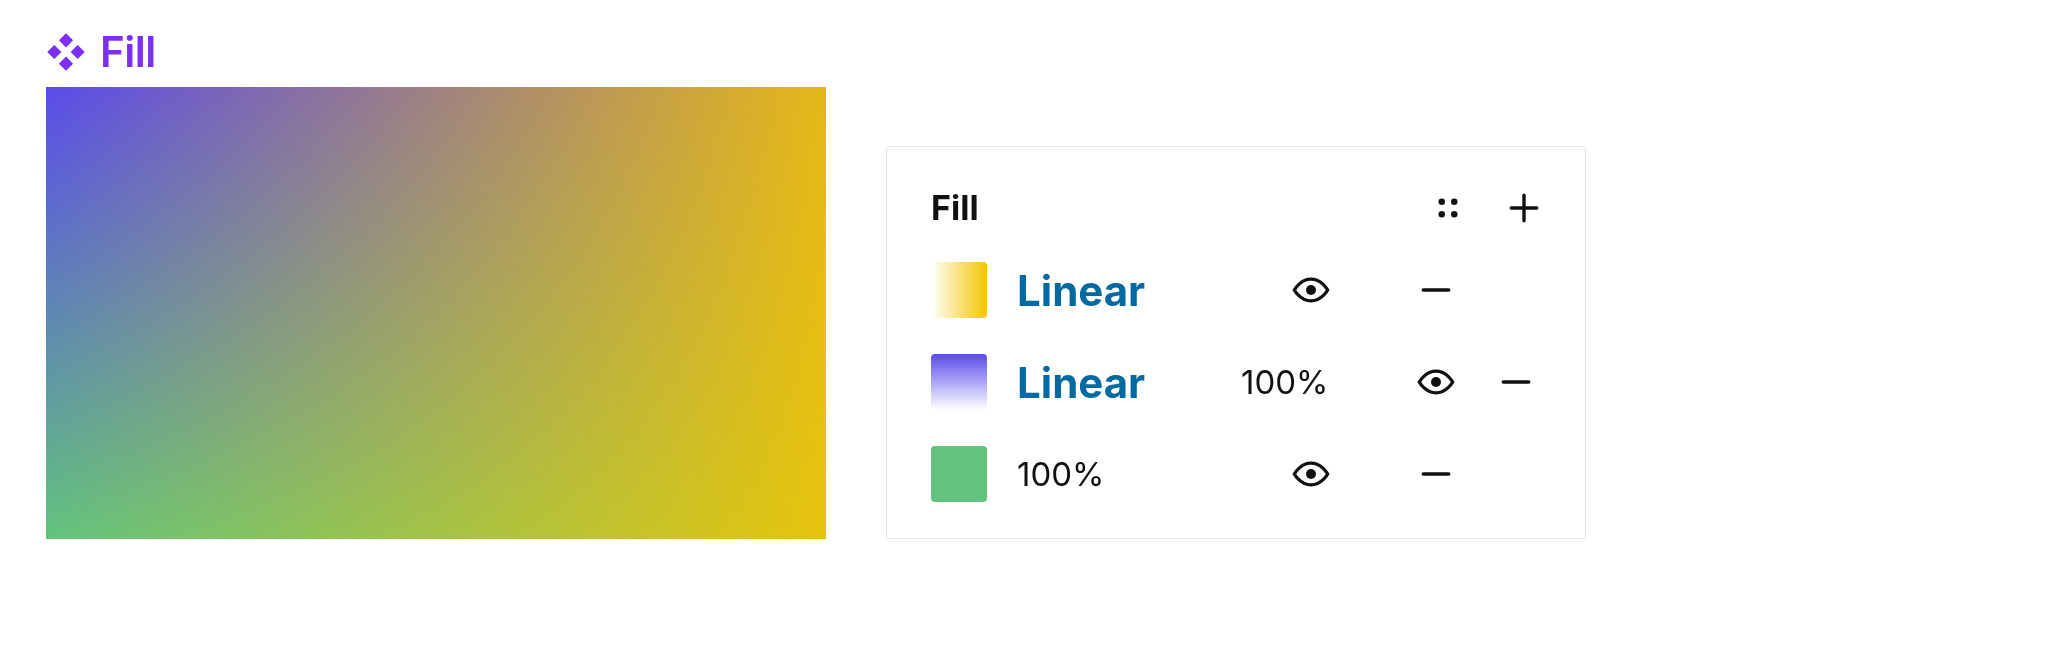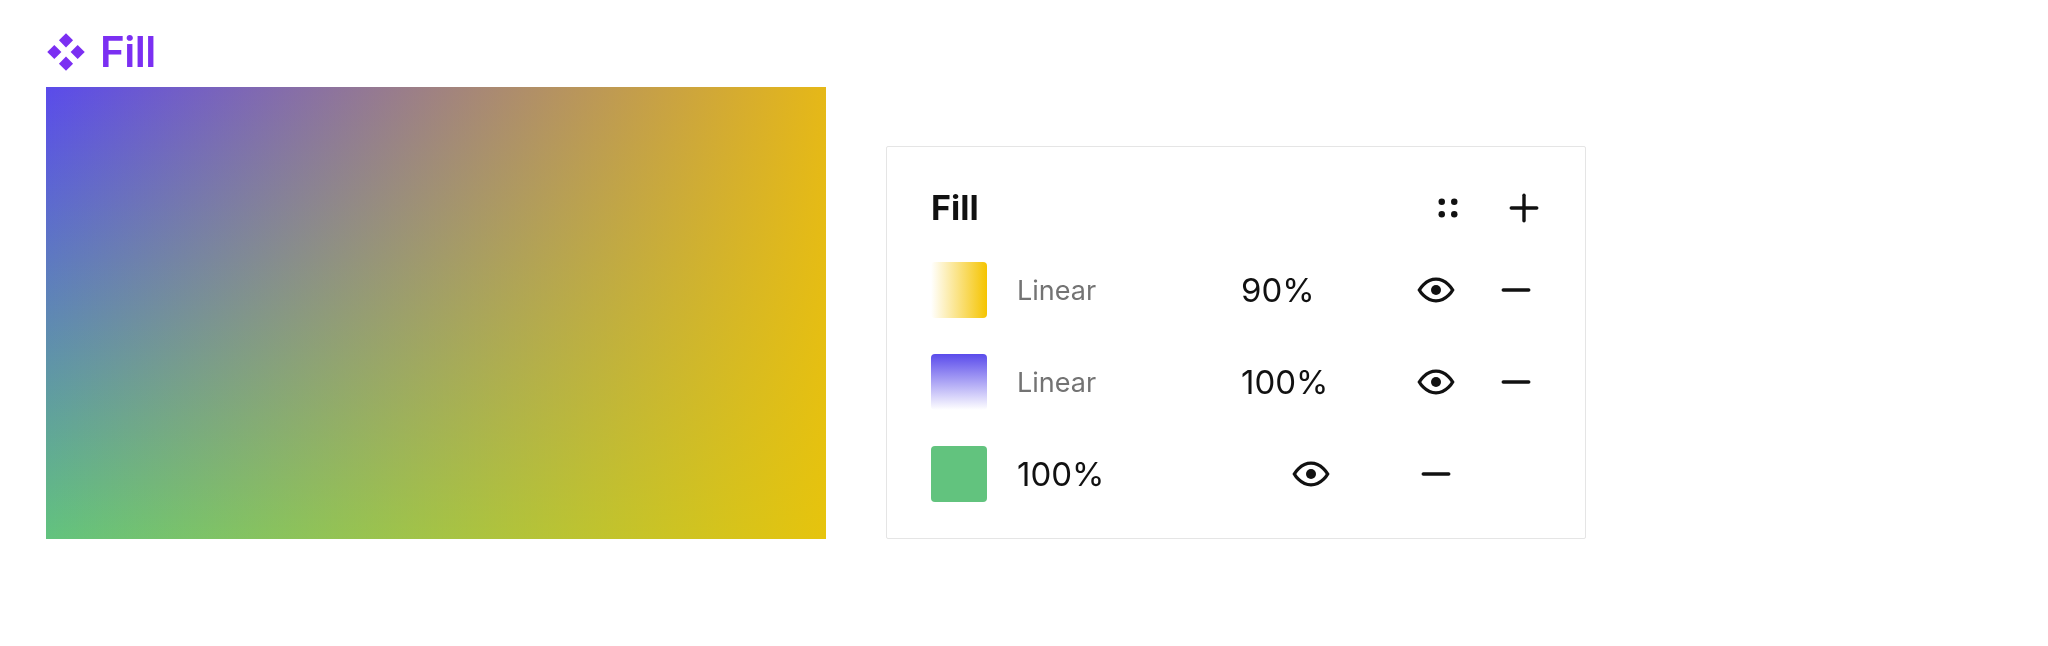--- a/index.html
+++ b/index.html
@@ -88,23 +88,23 @@
     align-items: center;
     column-gap: 30px;
   }
   .swatch {
     width: 56px;
     height: 56px;
     border-radius: 4px;
     flex: 0 0 auto;
   }
   .fill-name {
-    font-size: 27px;
-    font-weight: 400;
-    color: #737373;
+    font-size: 42px;
+    font-weight: 700;
+    color: #0369a1;
   }
   .fill-opacity {
     font-size: 33px;
     font-weight: 400;
     color: #111;
   }
   .btn {
     cursor: pointer;
     color: #111;
   }
@@ -156,21 +156,20 @@
           </svg>
         </span>
       </div>
     </div>
 
     <div class="fill-rows">
 
     <div class="fill-row">
           <div class="swatch" style="background: linear-gradient(90deg, rgb(255, 255, 255) 0%, rgb(245, 196, 0) 100%);"></div>
           <div class="fill-name">Linear</div>
-          <div class="fill-opacity">90%</div>
           <span class="icon btn">
             <svg width="40" height="40" viewBox="0 0 24 24">
   <path d="M2 12s3.5-6.5 10-6.5S22 12 22 12s-3.5 6.5-10 6.5S2 12 2 12z" fill="none" stroke="#111" stroke-width="2"></path>
   <circle cx="12" cy="12" r="3" fill="#111"></circle>
 </svg>
           </span>
           <span class="icon btn">
             <svg width="34" height="34" viewBox="0 0 24 24">
   <line x1="3" y1="12" x2="21" y2="12" stroke="#111" stroke-width="2.4" stroke-linecap="round"></line>
 </svg>

